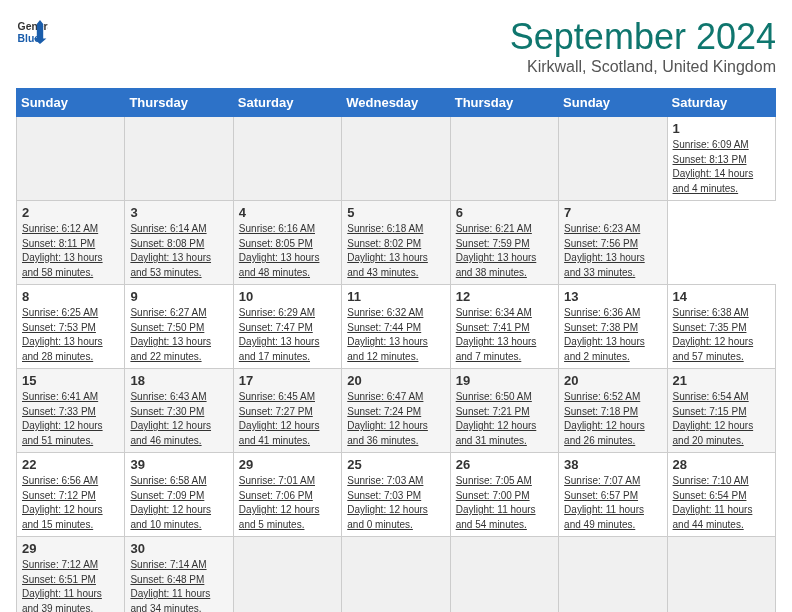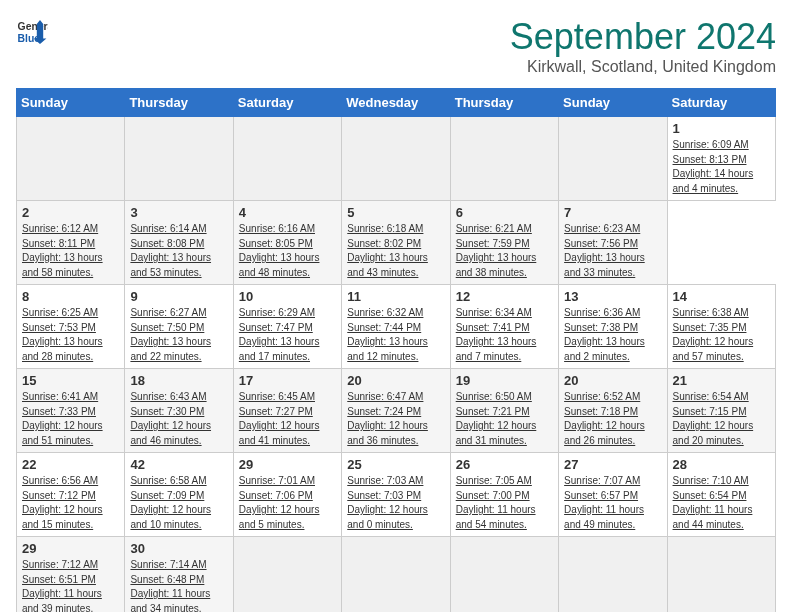--- a/index.html
+++ b/index.html
@@ -212,37 +212,37 @@
           <span class="day-num">21</span>
           <div class="day-info">Sunrise: 6:54 AM<br>Sunset: 7:15 PM<br>Daylight: 12 hours and 20 minutes.</div>
         </td>
       </tr>
       <tr class="week-row">
         <td>
           <span class="day-num">22</span>
           <div class="day-info">Sunrise: 6:56 AM<br>Sunset: 7:12 PM<br>Daylight: 12 hours and 15 minutes.</div>
         </td>
         <td>
-          <span class="day-num">42</span>
+          <span class="day-num">39</span>
           <div class="day-info">Sunrise: 6:58 AM<br>Sunset: 7:09 PM<br>Daylight: 12 hours and 10 minutes.</div>
         </td>
         <td>
           <span class="day-num">29</span>
           <div class="day-info">Sunrise: 7:01 AM<br>Sunset: 7:06 PM<br>Daylight: 12 hours and 5 minutes.</div>
         </td>
         <td>
           <span class="day-num">25</span>
           <div class="day-info">Sunrise: 7:03 AM<br>Sunset: 7:03 PM<br>Daylight: 12 hours and 0 minutes.</div>
         </td>
         <td>
           <span class="day-num">26</span>
           <div class="day-info">Sunrise: 7:05 AM<br>Sunset: 7:00 PM<br>Daylight: 11 hours and 54 minutes.</div>
         </td>
         <td>
-          <span class="day-num">27</span>
+          <span class="day-num">38</span>
           <div class="day-info">Sunrise: 7:07 AM<br>Sunset: 6:57 PM<br>Daylight: 11 hours and 49 minutes.</div>
         </td>
         <td>
           <span class="day-num">28</span>
           <div class="day-info">Sunrise: 7:10 AM<br>Sunset: 6:54 PM<br>Daylight: 11 hours and 44 minutes.</div>
         </td>
       </tr>
       <tr class="week-row">
         <td>
           <span class="day-num">29</span>

